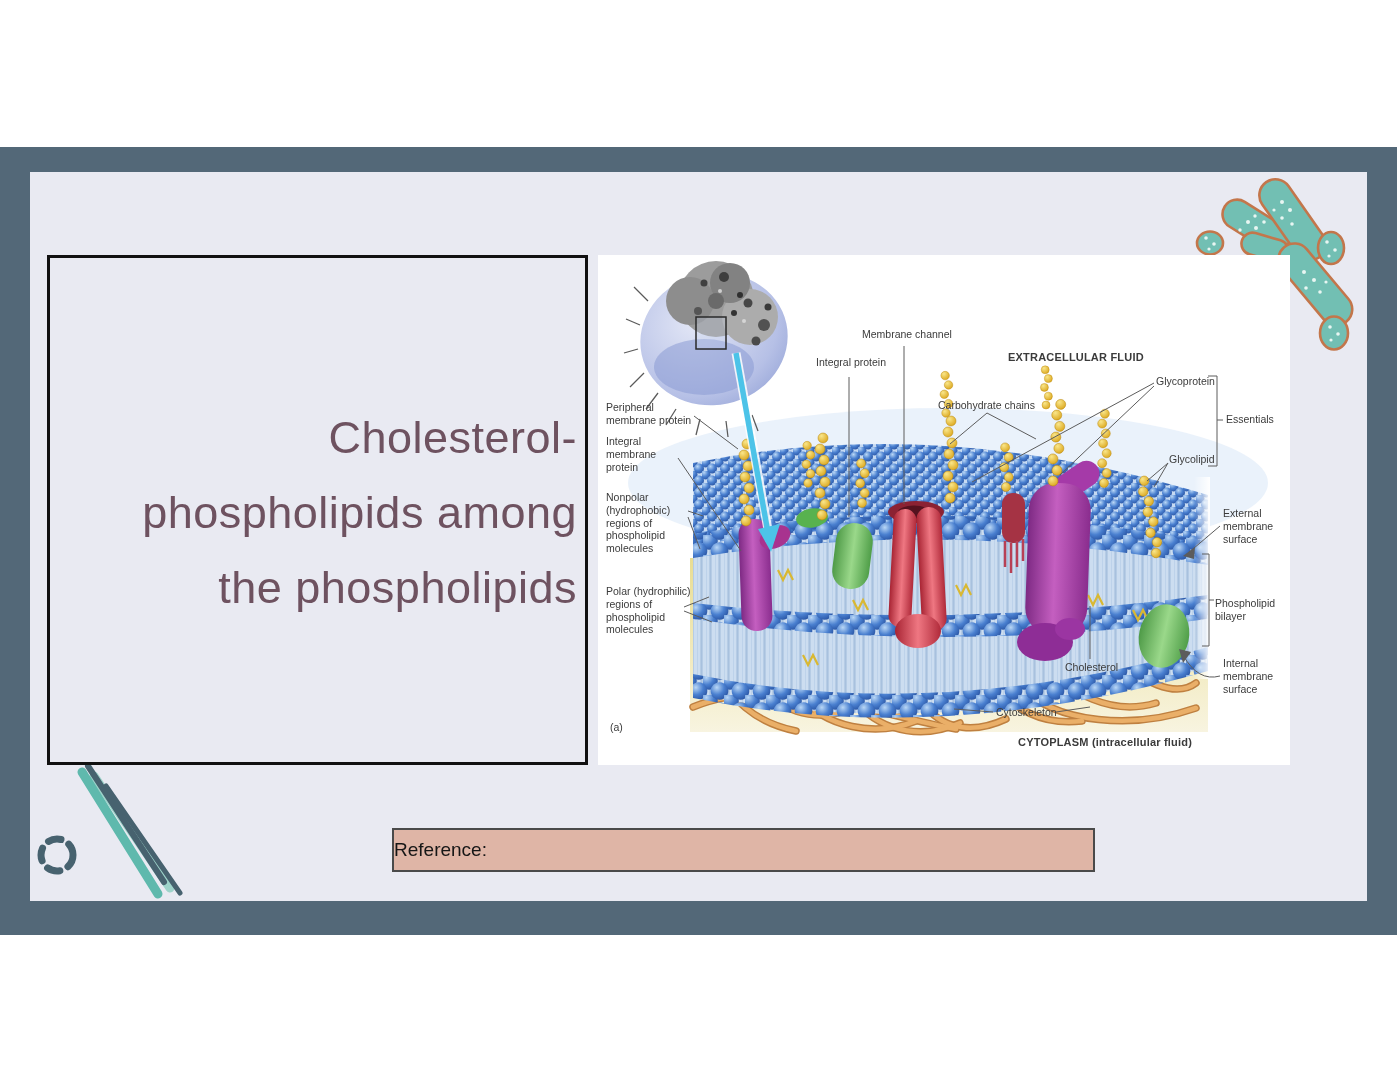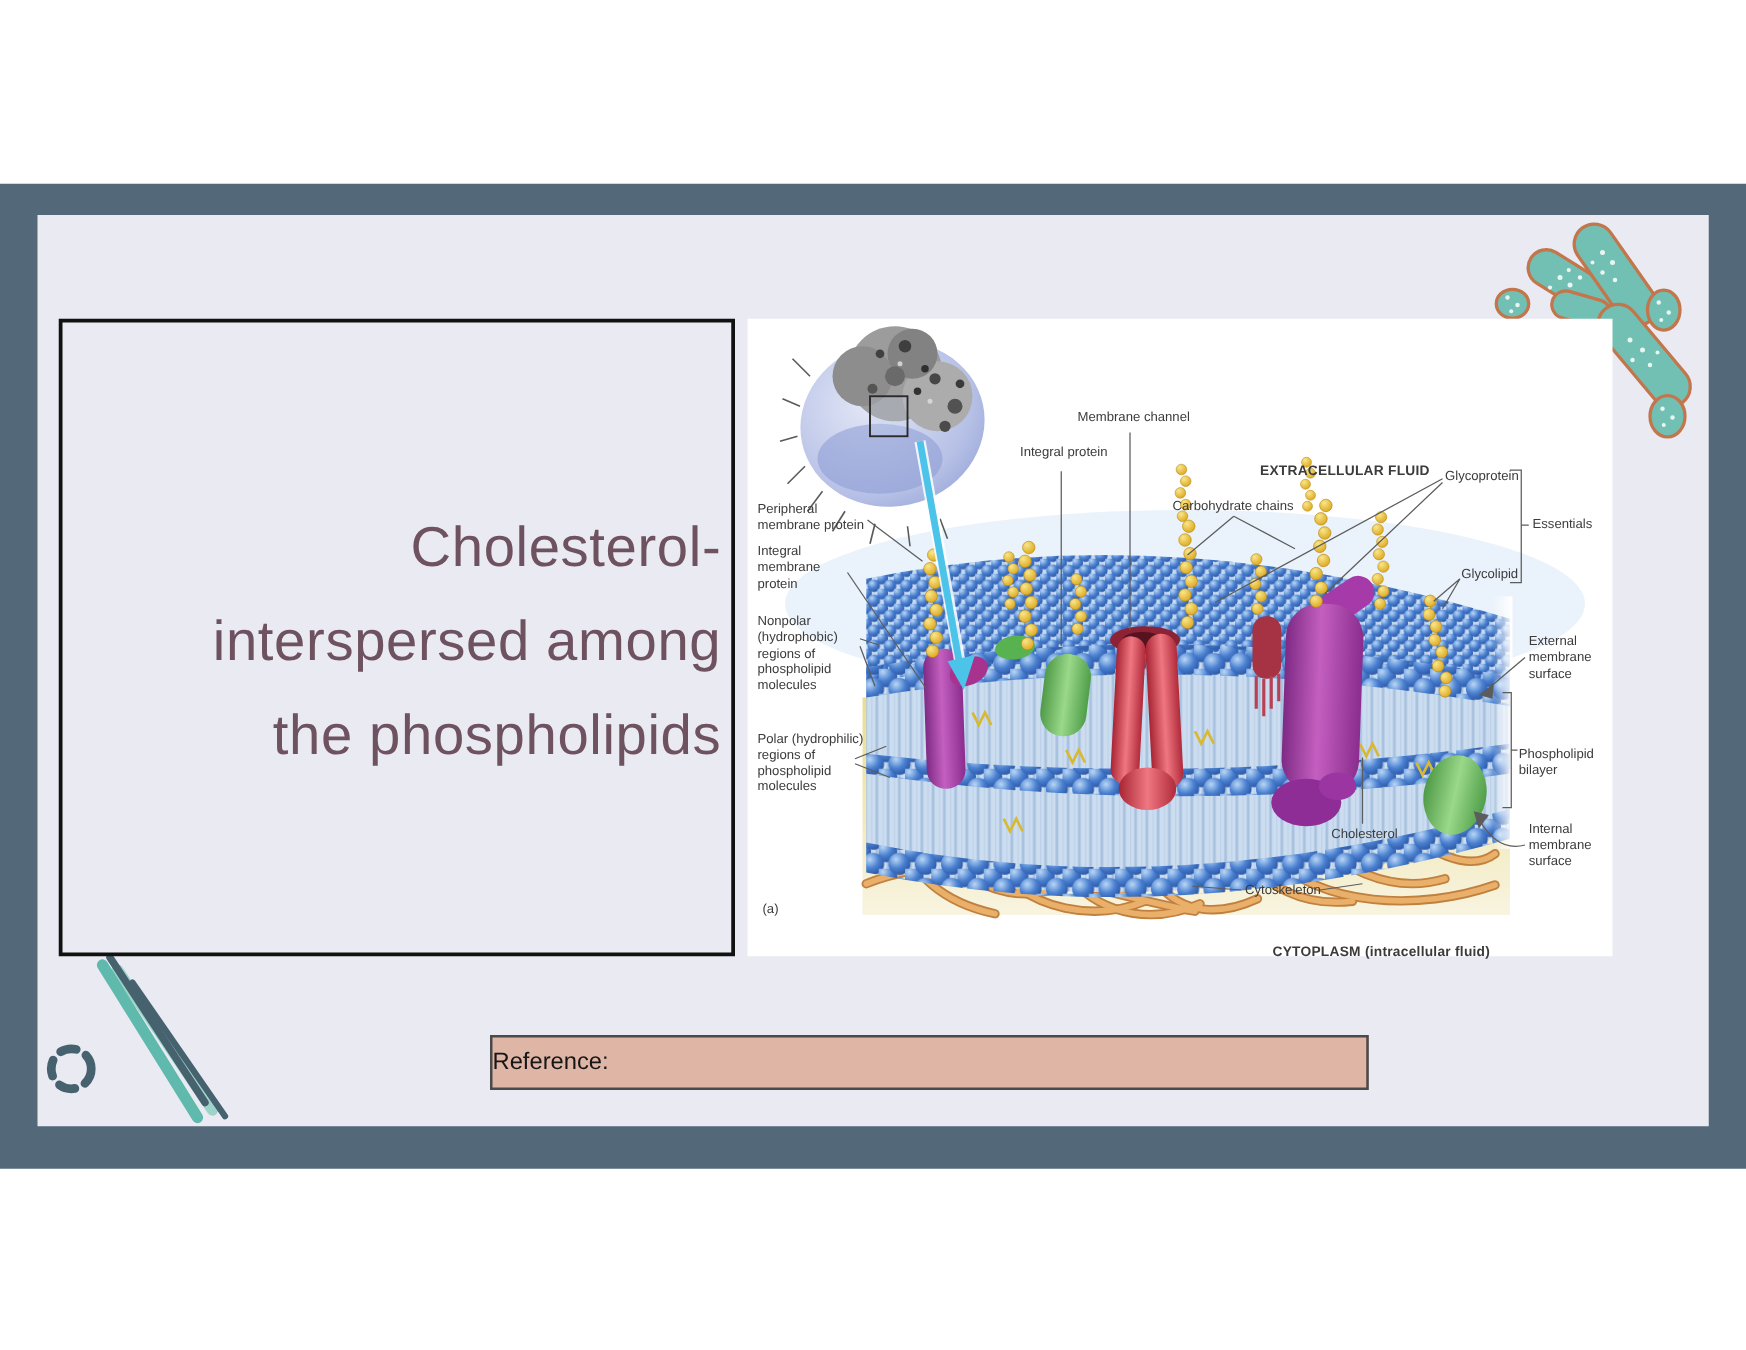--- a/index.html
+++ b/index.html
@@ -8,21 +8,21 @@
   .slide{position:absolute;left:30px;top:172px;width:1337px;height:729px;background:var(--c-slide_bg,#e9eaf2);}
   .decor-bacteria{position:absolute;left:1140px;top:0;width:205px;height:182px;z-index:1;}
   .decor-lines{position:absolute;left:0;top:575px;width:210px;height:154px;z-index:1;}
   .titlebox{position:absolute;left:17px;top:83px;width:535px;height:504px;border:3px solid var(--c-title_border,#111);z-index:2;}
   .title{position:absolute;left:14px;top:142px;right:8px;font-size:45px;line-height:75px;
          color:var(--c-title_text,#6e5260);letter-spacing:.5px;text-align:right;}
   .panel{position:absolute;left:568px;top:83px;width:692px;height:510px;background:#ffffff;z-index:2;}
   .panel svg{position:absolute;left:0;top:0;}
   .dlab{position:absolute;font-size:10.5px;line-height:1.22;color:var(--c-label_text,#3b3b3b);z-index:3;}
   .dlab.nw{white-space:nowrap;}
-  .dlab.b{font-weight:bold;font-size:11px;letter-spacing:.2px;margin-top:20px;}
+  .dlab.b{font-weight:bold;font-size:11px;letter-spacing:.2px;}
   .refbox{position:absolute;left:362px;top:656px;width:699px;height:40px;border:2px solid var(--c-reference_border,#4a4a4a);
           background:var(--c-reference_bg,#dfb5a6);z-index:2;display:flex;align-items:center;justify-content:space-between;
           font-size:19px;color:#161616;}
   .refbox .it{font-style:italic;margin-left:9px;}
 </style>
 </head>
 <body>
 
 <div class="page">
   <div class="band"></div>
@@ -73,21 +73,21 @@
         <line x1="52" y1="25" x2="128" y2="147" stroke="#5fb9ad" stroke-width="9"></line>
         <line x1="58" y1="19" x2="134" y2="135" stroke="#47626f" stroke-width="6"></line>
         <line x1="76" y1="39" x2="150" y2="146" stroke="#47626f" stroke-width="5"></line>
         <circle cx="27" cy="108" r="16" stroke="#47626f" stroke-width="7" stroke-dasharray="13 9"></circle>
       </g>
     </svg>
 
     <div class="titlebox">
       <div class="title">
         <div>Cholesterol-</div>
-        <div>interspersed among</div>
+        <div>phospholipids among</div>
         <div>the phospholipids</div>
       </div>
     </div>
 
     <div class="panel">
       <svg width="692" height="510" viewBox="0 0 692 510">
         <defs>
           <radialGradient id="gs" cx="35%" cy="30%" r="75%">
             <stop offset="0" stop-color="#b9d7f6"></stop>
               <stop offset=".55" stop-color="#4a80d0"></stop>

